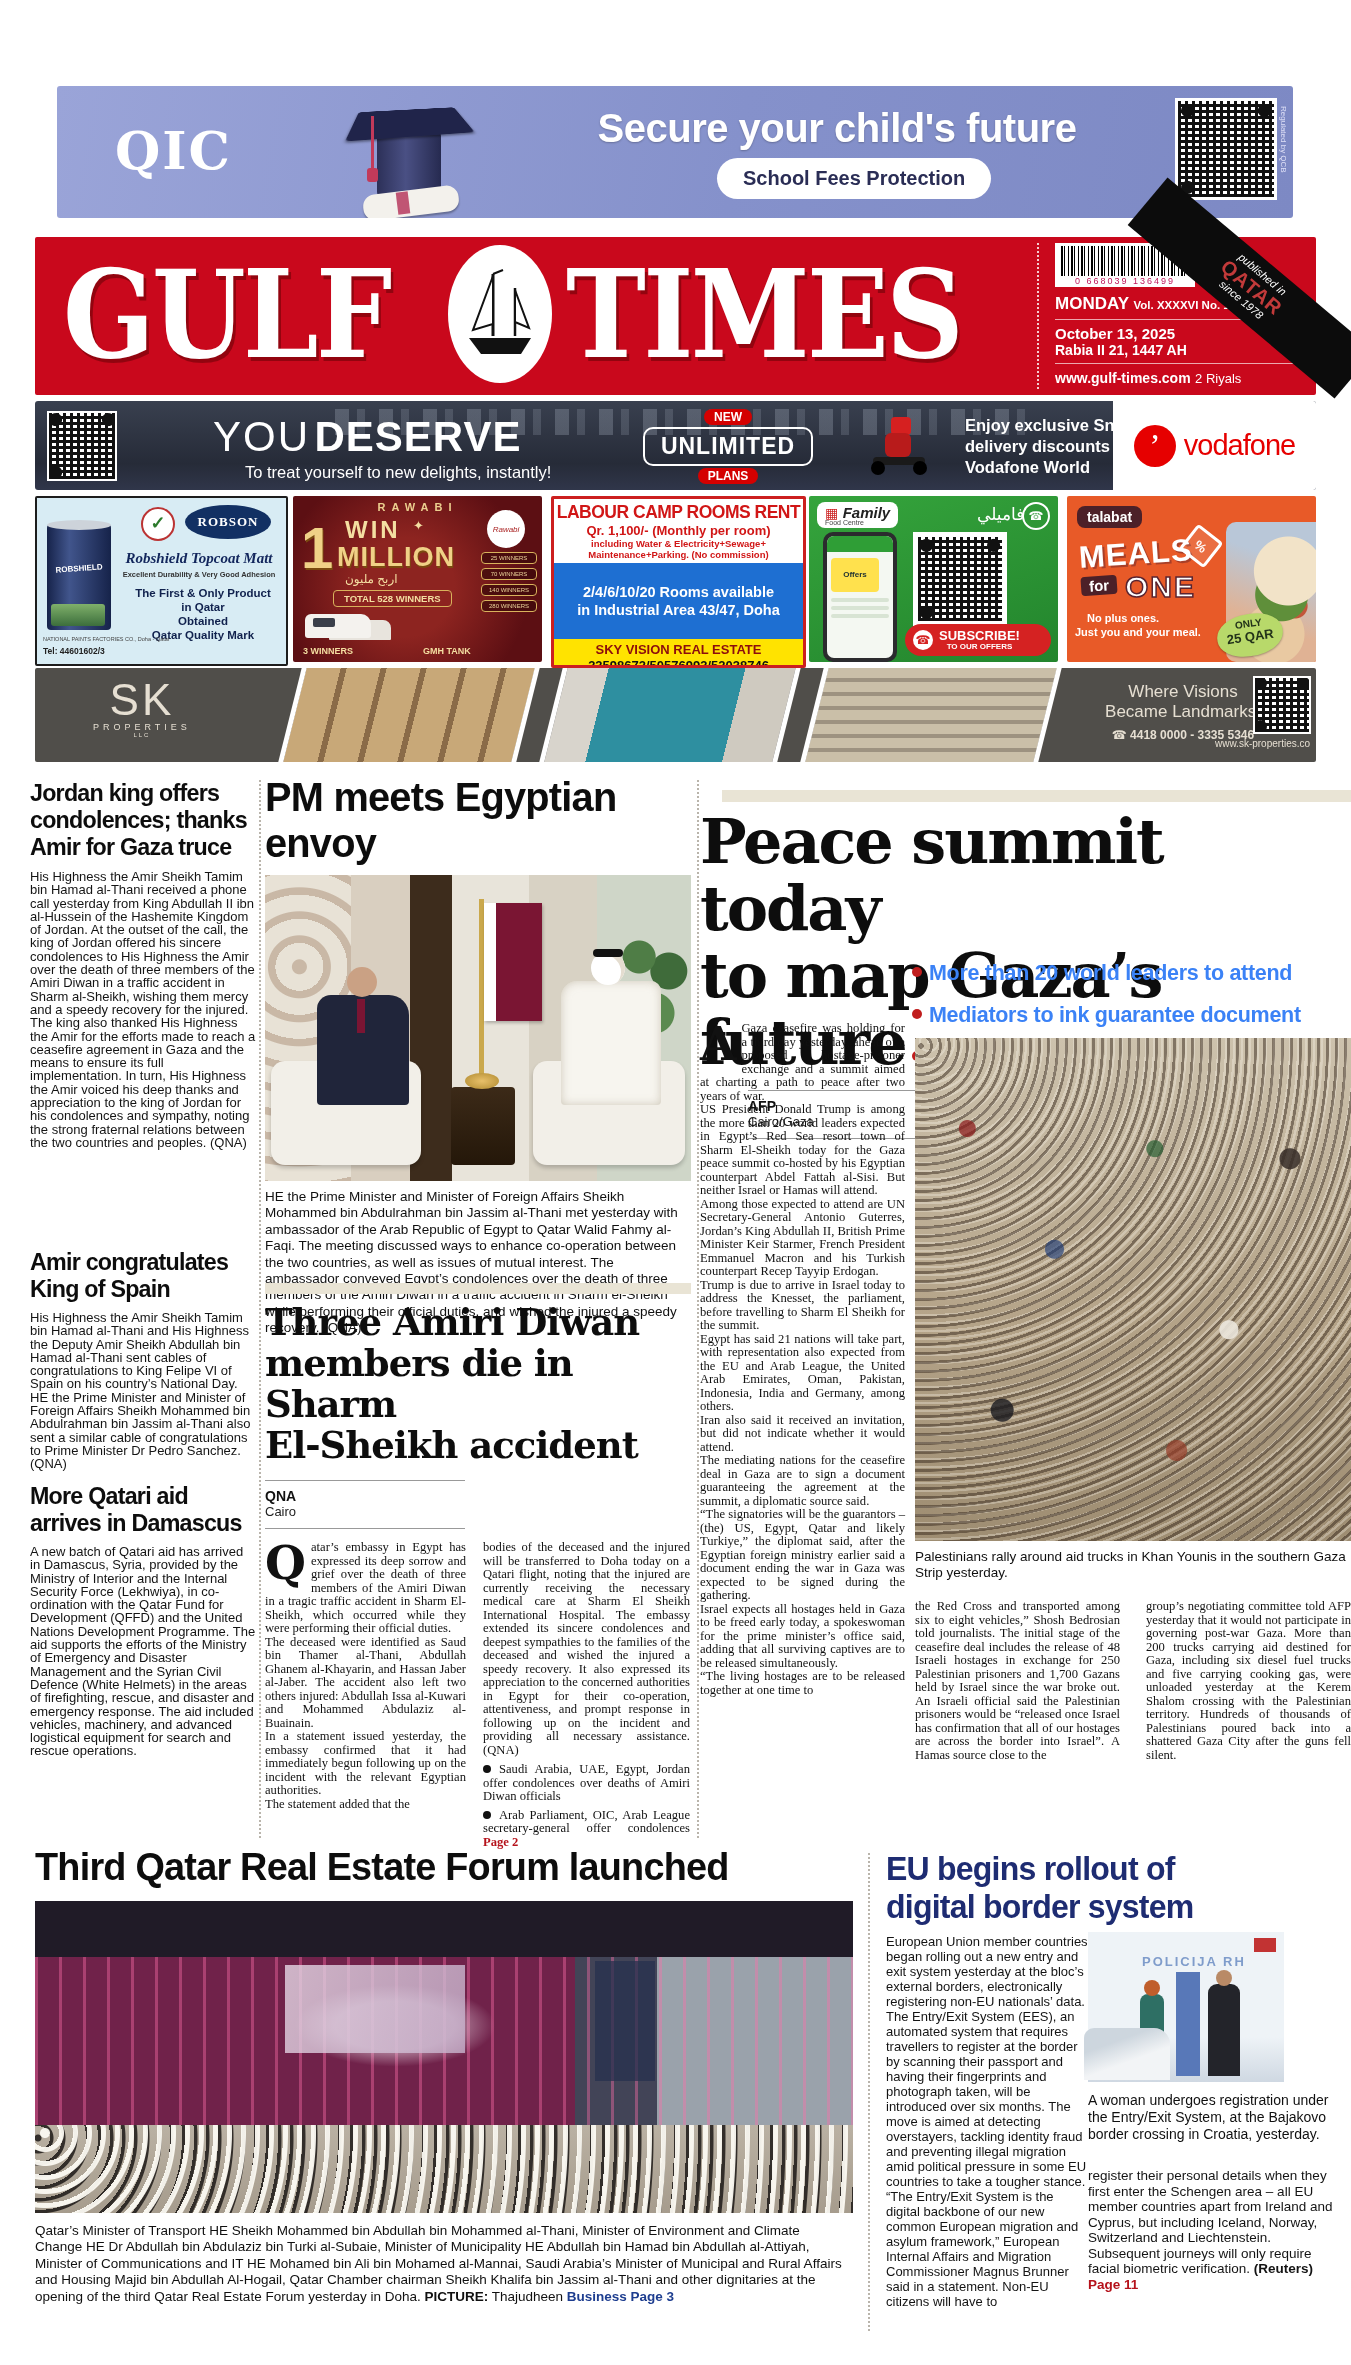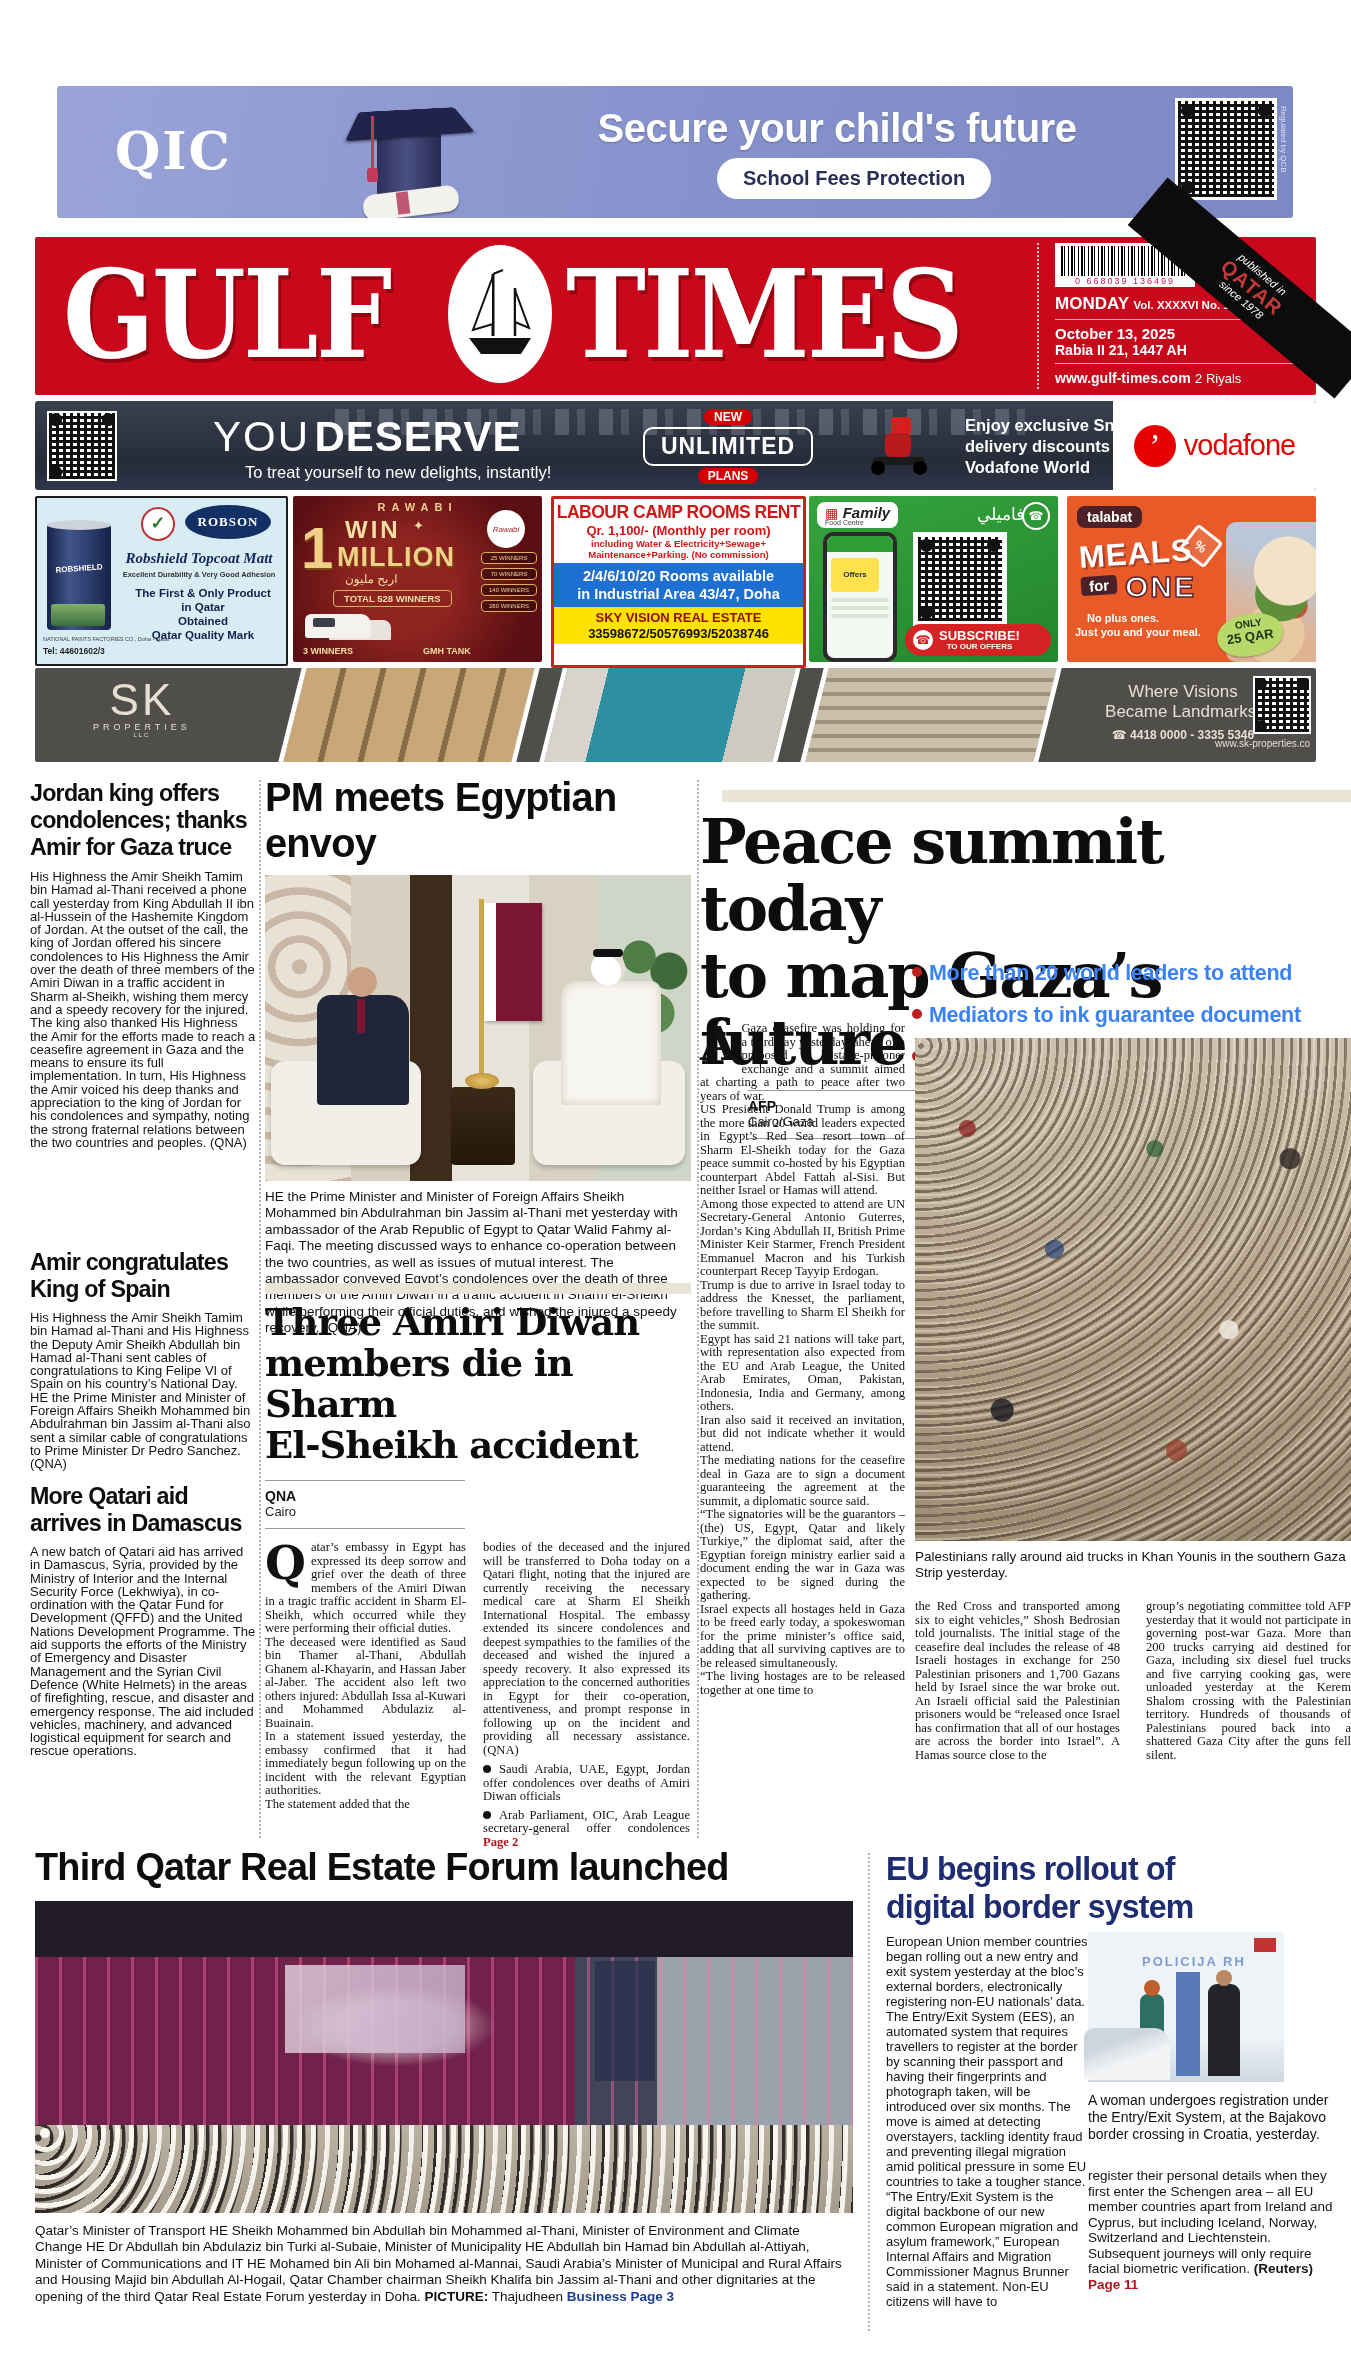--- a/index.html
+++ b/index.html
@@ -43,21 +43,21 @@
   .unl{border:2px solid #fff;border-radius:10px;padding:4px 12px;font-weight:bold;font-size:23px;letter-spacing:1px;}
   
   .ad{position:absolute;top:0;height:166px;width:249px;border-radius:2px;overflow:hidden;}
   .rob{background:#d8ecf4;border:2px solid #1d1d1d;}
   .rob-oval{position:absolute;left:148px;top:7px;width:86px;height:34px;background:#123063;border-radius:50%;color:#fff;font-family:"Liberation Serif",serif;font-size:13px;font-weight:bold;display:flex;align-items:center;justify-content:center;letter-spacing:1px;}
   .can{position:absolute;left:10px;top:26px;width:64px;height:106px;border-radius:4px;background:linear-gradient(90deg,#16234a,#41558c 35%,#16234a);}
   .can::before{content:"";position:absolute;left:0;top:-4px;width:100%;height:10px;border-radius:50%;background:#cdd3da;}
   .rawabi{background:radial-gradient(circle at 45% 55%,#8d2420 0 30%,#5c0f13 75%);color:#e9c268;}
   .tierbox{border:1px solid #d9b25c;border-radius:4px;background:rgba(60,8,10,.7);font-size:6px;text-align:center;padding:2px 1px;width:52px;margin-bottom:4px;color:#ecd49a;}
   .labour{background:#fff;border:3px solid #cc1f1f;color:#d11616;text-align:center;}
-  .lab-blue{background:#1e6fd2;color:#fff;font-weight:bold;font-size:14.5px;line-height:1.25;padding:4px 0;}
+  .lab-blue{background:#1e6fd2;color:#fff;font-weight:bold;font-size:14.5px;line-height:1.25;padding:20px 0;}
   .lab-yellow{background:#ffe300;color:#8c0d0d;font-weight:bold;font-size:13px;line-height:1.2;padding:3px 0;}
   .family{background:linear-gradient(160deg,#35a43c,#23852d);color:#fff;}
   .fam-logo{position:absolute;left:8px;top:6px;background:#fff;border-radius:8px;padding:2px 8px;color:#222;}
   .phone-mock{position:absolute;left:14px;top:36px;width:66px;height:122px;background:#2b2b2e;border-radius:10px;padding:4px;}
   .phone-scr{width:100%;height:100%;background:#f4f8f2;border-radius:7px;overflow:hidden;}
   .subscribe{position:absolute;left:96px;top:128px;width:146px;height:32px;background:#d52222;border-radius:16px;color:#fff;display:flex;align-items:center;gap:6px;padding:0 8px;cursor:pointer;border:none;}
   .tala{background:#e85a28;color:#fff;}
   .tala-brand{position:absolute;left:10px;top:10px;background:#4c2028;color:#fff;border-radius:8px;padding:3px 10px;font-weight:bold;font-size:14px;}
   .meals{font-size:31px;font-weight:bold;letter-spacing:1px;transform:rotate(-4deg);text-shadow:2px 2px 0 rgba(90,30,40,.45);}
   .one{font-size:30px;font-weight:bold;-webkit-text-stroke:1.5px #5a2430;letter-spacing:2px;}

